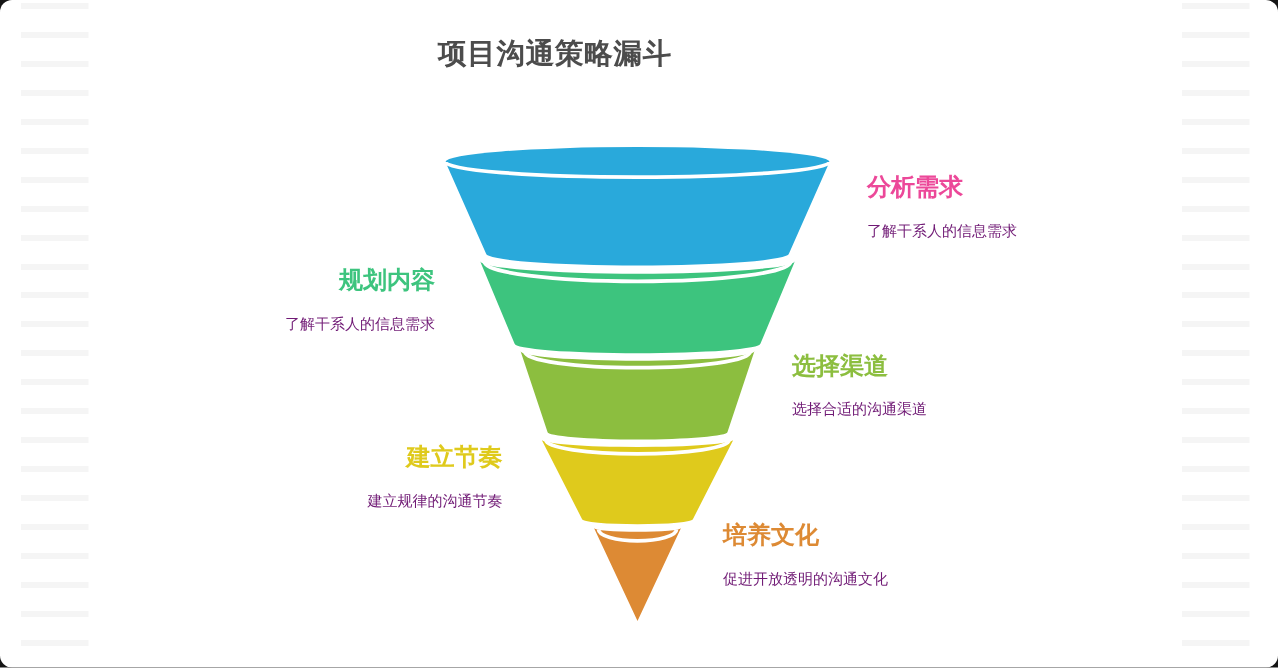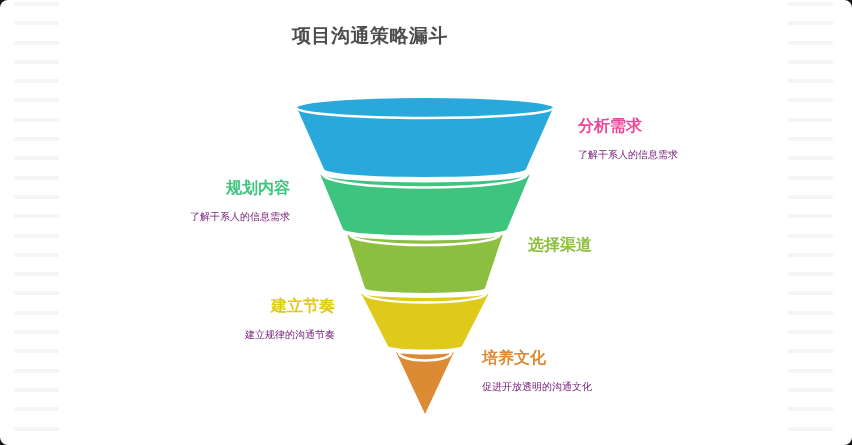--- a/index.html
+++ b/index.html
@@ -102,20 +102,21 @@
     <div class="stage-desc">了解干系人的信息需求</div>
   </div>
 
   <div class="stage-label pos-2 align-right">
     <div class="stage-name" style="color: rgb(61, 196, 126);">规划内容</div>
     <div class="stage-desc">了解干系人的信息需求</div>
   </div>
 
   <div class="stage-label pos-3">
     <div class="stage-name" style="color: rgb(140, 190, 63);">选择渠道</div>
+    <div class="stage-desc">选择合适的沟通渠道</div>
   </div>
 
   <div class="stage-label pos-5">
     <div class="stage-name" style="color: rgb(221, 138, 52);">培养文化</div>
     <div class="stage-desc">促进开放透明的沟通文化</div>
   </div>
 
   <div class="stage-label pos-4 align-right">
     <div class="stage-name" style="color: rgb(223, 202, 28);">建立节奏</div>
     <div class="stage-desc">建立规律的沟通节奏</div>

